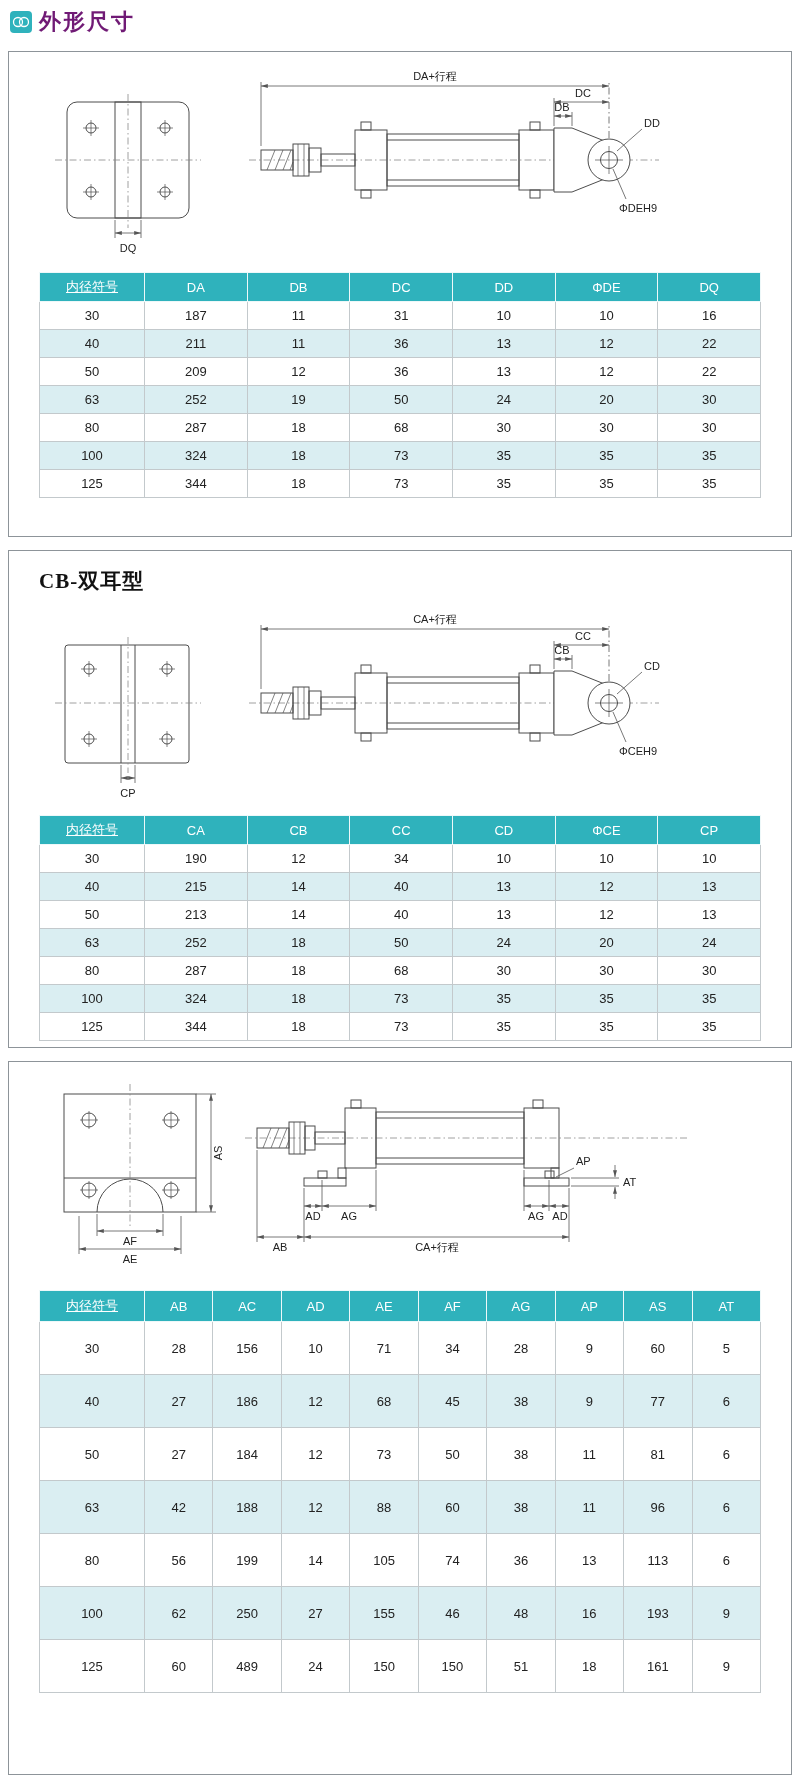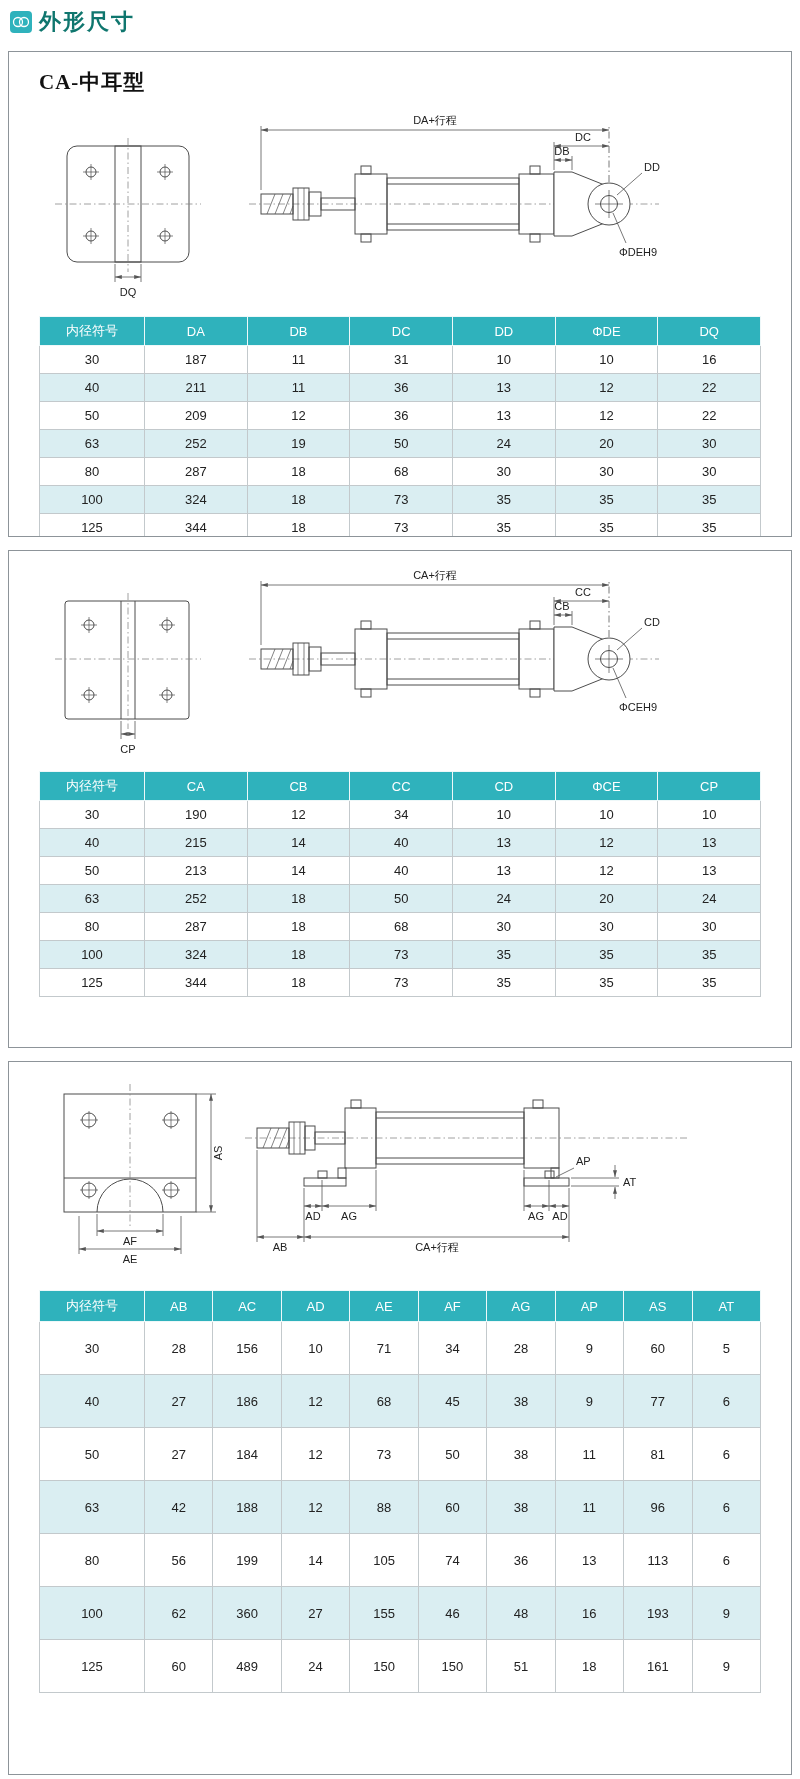--- a/index.html
+++ b/index.html
@@ -1,21 +1,21 @@
 <!DOCTYPE html>
 <html style="--accent: #2fb2bc; --row_alt: #daeef2;"><head>
 <meta charset="utf-8">
 <style>
   :root{ --accent:#2fb2bc; --row_alt:#daeef2; }
   html,body{margin:0;padding:0;}
   body{width:800px;height:1779px;background:#fff;font-family:"Liberation Sans","DejaVu Sans",sans-serif;color:#222;}
   .page{position:relative;width:800px;height:1779px;overflow:hidden;background:#fff;}
   .page-header{display:flex;align-items:center;gap:7px;padding:7px 0 8px 10px;}
   .logo{width:22px;height:22px;display:inline-flex;flex:0 0 auto;}
-  .page-title{font-family:"Liberation Serif","DejaVu Serif",serif;font-size:22px;font-weight:600;color:#0f766e;margin:0;letter-spacing:2px;}
+  .page-title{font-family:"Liberation Serif","DejaVu Serif",serif;font-size:22px;font-weight:600;color:#701a75;margin:0;letter-spacing:2px;}
   .panel{border:1px solid #8d9499;margin:6px 8px 13px;background:#fff;overflow:hidden;}
   .panel-1{height:484px;}
   .panel-2{height:496px;}
   .panel-3{height:712px;}
   .panel-title{font-family:"Liberation Serif","DejaVu Serif",serif;font-size:21px;font-weight:600;color:#111;margin:16px 0 0 30px;letter-spacing:1px;}
   .drawing{display:block;margin:4px 0 0 0;}
   .drawing rect,.drawing circle,.drawing polygon,.drawing line,.drawing path{stroke:#4d4d4d;stroke-width:1;fill:none;}
   .drawing .thin{stroke-width:0.7;}
   .drawing .cl{stroke:#888;stroke-width:0.8;stroke-dasharray:7 3 1.5 3;}
   .drawing .dim line,.drawing .dim path{stroke:#555;stroke-width:0.8;}
@@ -23,40 +23,39 @@
   .drawing .wh{fill:#fff;}
   .drawing text{stroke:none;fill:#222;font-size:11px;}
   .dim-table{border-collapse:collapse;table-layout:fixed;width:722px;margin:12px auto 0;font-size:13px;}
   .dim-table th{background:var(--accent,#2fb2bc);color:#fff;font-weight:normal;border:1px solid #eef8f9;font-size:13px;padding:0;}
   .t1 th,.t2 th{height:28px;}
   .t3 th{height:30px;}
   .dim-table td{text-align:center;border:1px solid #c3c9cc;color:#222;padding:0;}
   .t1 td,.t2 td{height:27px;}
   .t3 td{height:52px;}
   .dim-table tbody tr:nth-child(even) td{background:var(--row_alt,#daeef2);}
-  .dim-table th:first-child{width:104px;}
+  .dim-table th:first-child{width:104px;text-decoration:underline;}
 </style>
 </head>
 <body>
 
 <div class="page">
 
   <div class="page-header">
     <span class="logo">
       <svg viewBox="0 0 22 22" width="22" height="22">
         <rect x="0" y="0" width="22" height="22" rx="4" fill="#2fb2bc"></rect>
         <circle cx="8" cy="11" r="4.5" fill="none" stroke="#fff" stroke-width="1.3"></circle>
         <circle cx="14" cy="11" r="4.5" fill="none" stroke="#fff" stroke-width="1.3"></circle>
       </svg>
     </span>
     <h1 class="page-title">外形尺寸</h1>
   </div>
 
   <section class="panel panel-1">
-    <h2 class="panel-title">CA-中耳型</h2>
 
     <svg class="drawing" viewBox="0 0 784 204" width="784" height="204">
       <defs>
         <marker id="ar1" markerWidth="9" markerHeight="8" refX="8.5" refY="3" orient="auto-start-reverse">
           <path class="arr" d="M0,0.5 L8.5,3 L0,5.5 Z"></path>
         </marker>
       </defs>
 
       <g>
         <rect x="58" y="46" width="122" height="116" rx="10"></rect>
@@ -195,20 +194,21 @@
             <td>73</td>
             <td>35</td>
             <td>35</td>
             <td>35</td>
           </tr>
         </tbody>
       </table>
   </section>
 
   <section class="panel panel-2">
+    <h2 class="panel-title">CB-双耳型</h2>
 
     <svg class="drawing" viewBox="0 0 784 204" width="784" height="204">
       <defs>
         <marker id="ar2" markerWidth="9" markerHeight="8" refX="8.5" refY="3" orient="auto-start-reverse">
           <path class="arr" d="M0,0.5 L8.5,3 L0,5.5 Z"></path>
         </marker>
       </defs>
 
       <g>
         <rect x="56" y="46" width="124" height="118" rx="3"></rect>
@@ -527,21 +527,21 @@
             <td>105</td>
             <td>74</td>
             <td>36</td>
             <td>13</td>
             <td>113</td>
             <td>6</td>
           </tr>
           <tr>
             <td>100</td>
             <td>62</td>
-            <td>360</td>
+            <td>250</td>
             <td>27</td>
             <td>155</td>
             <td>46</td>
             <td>48</td>
             <td>16</td>
             <td>193</td>
             <td>9</td>
           </tr>
           <tr>
             <td>125</td>

